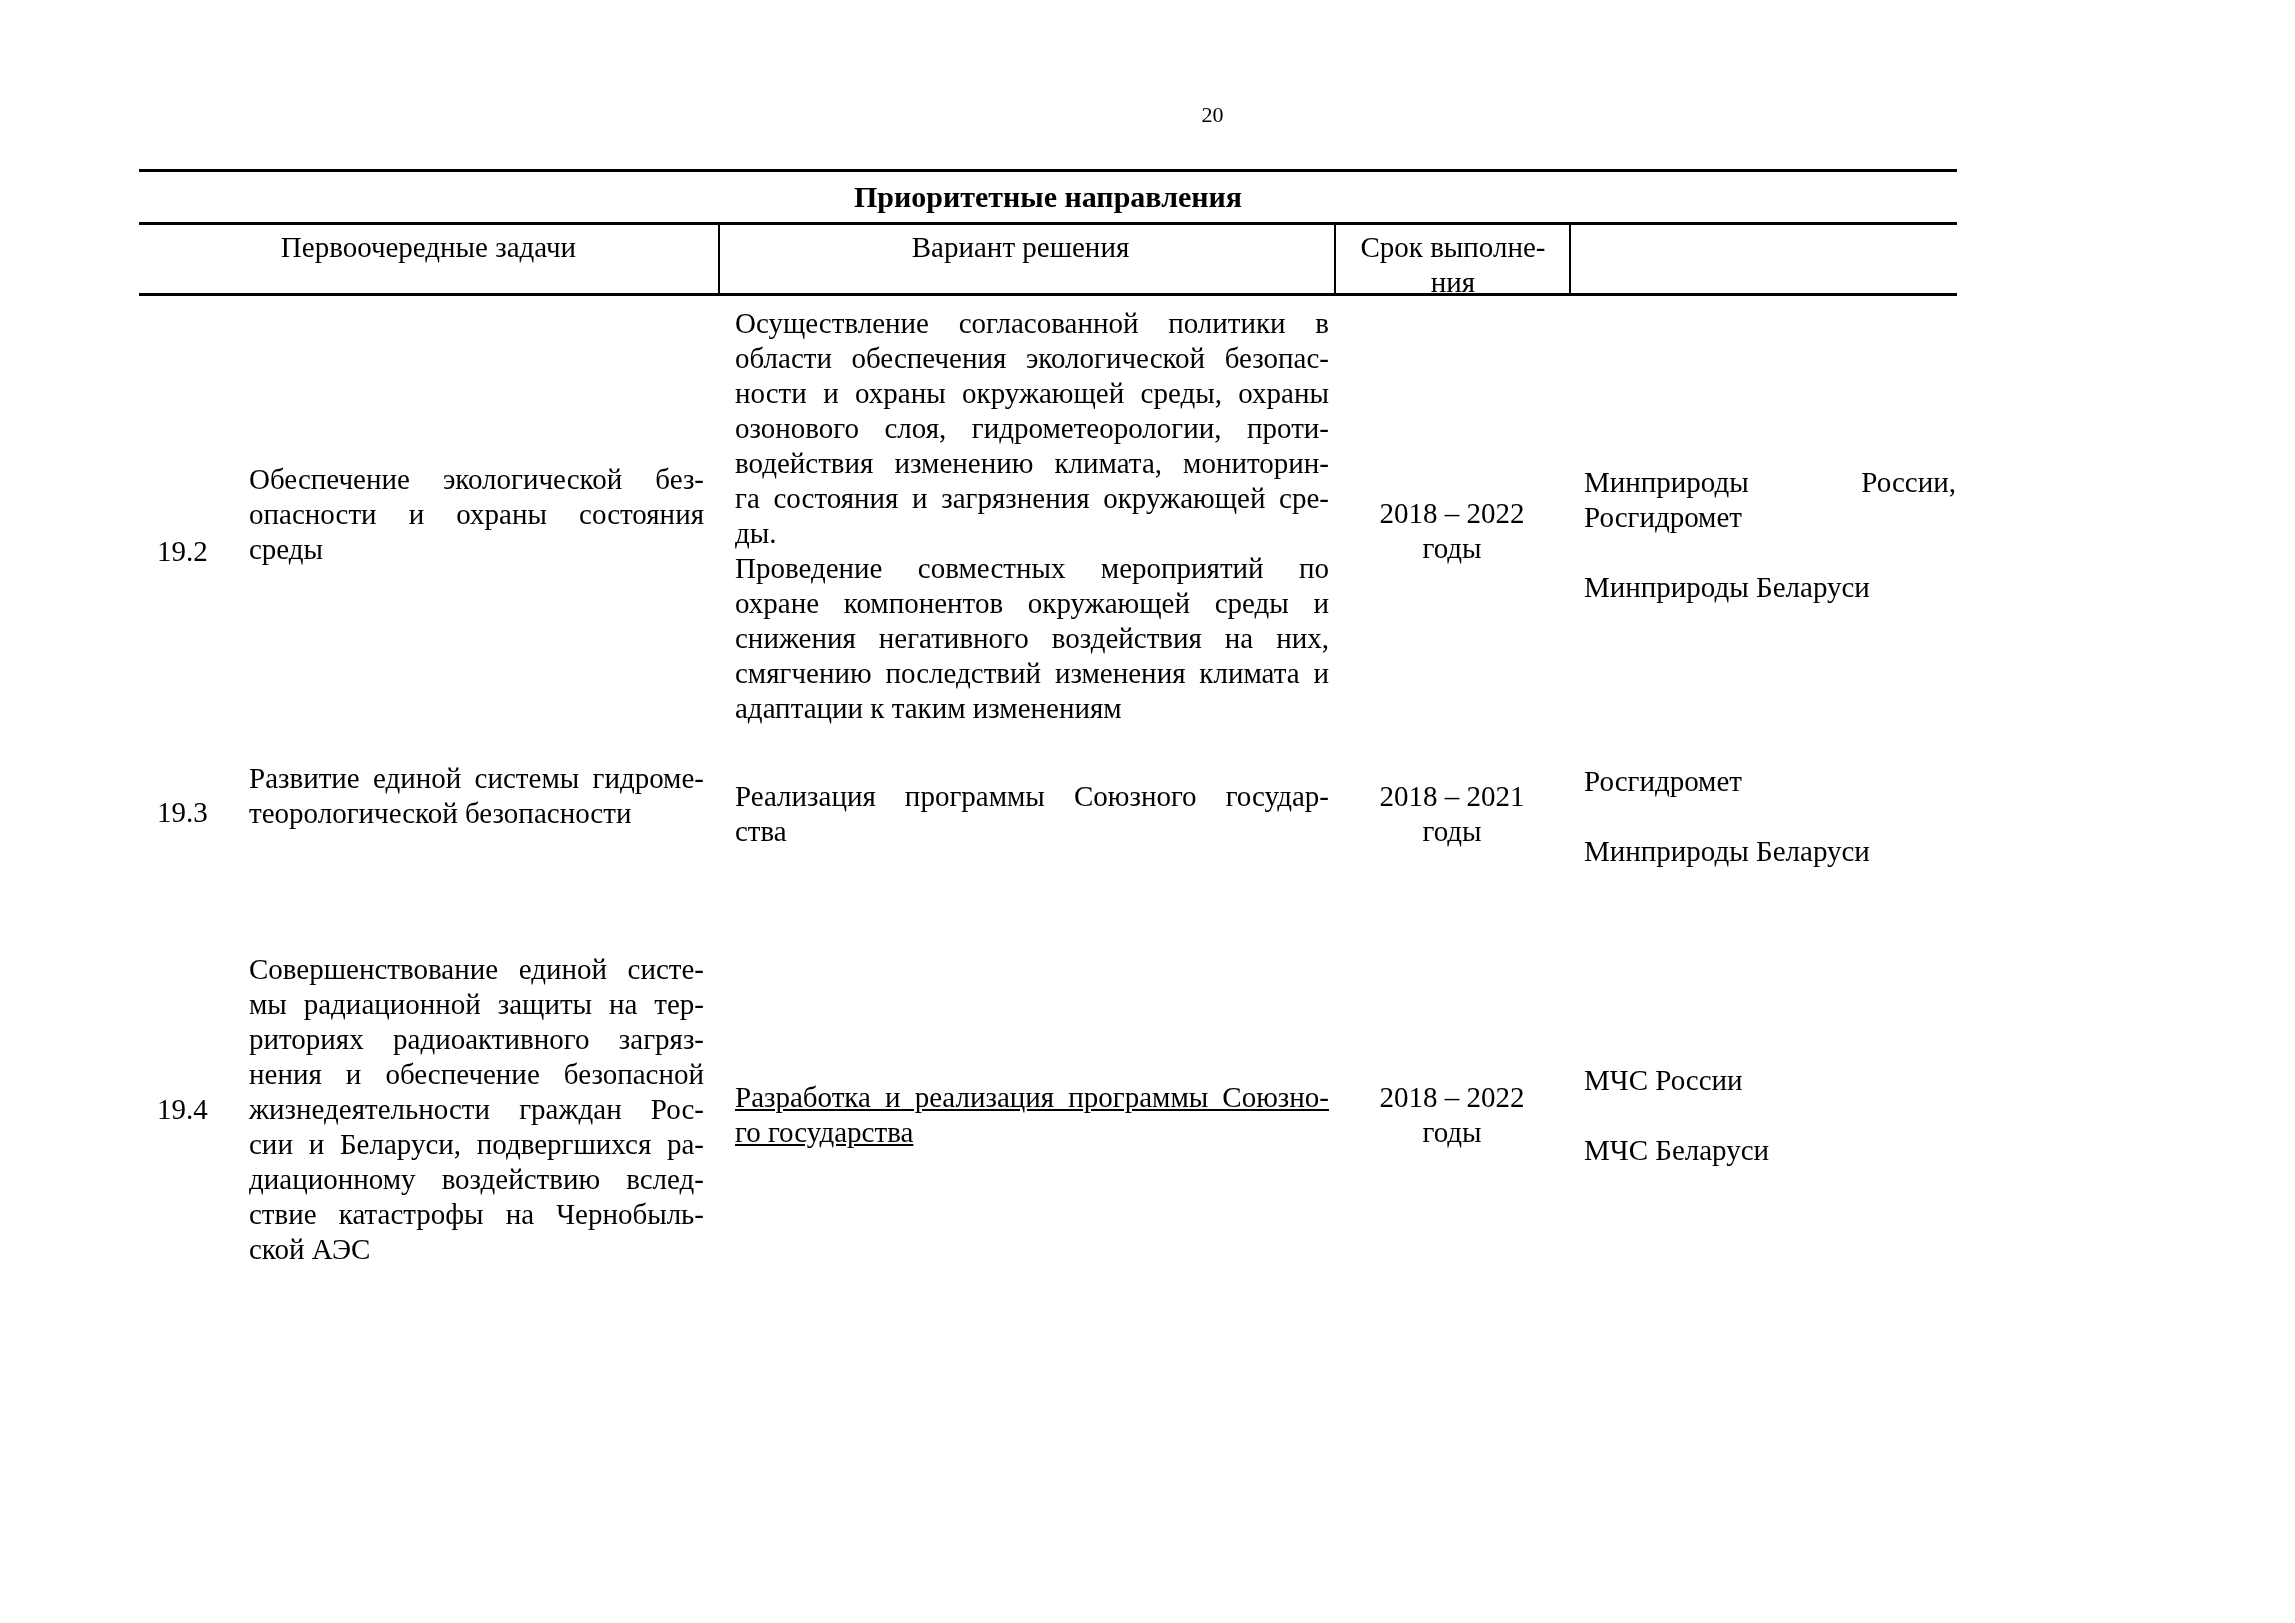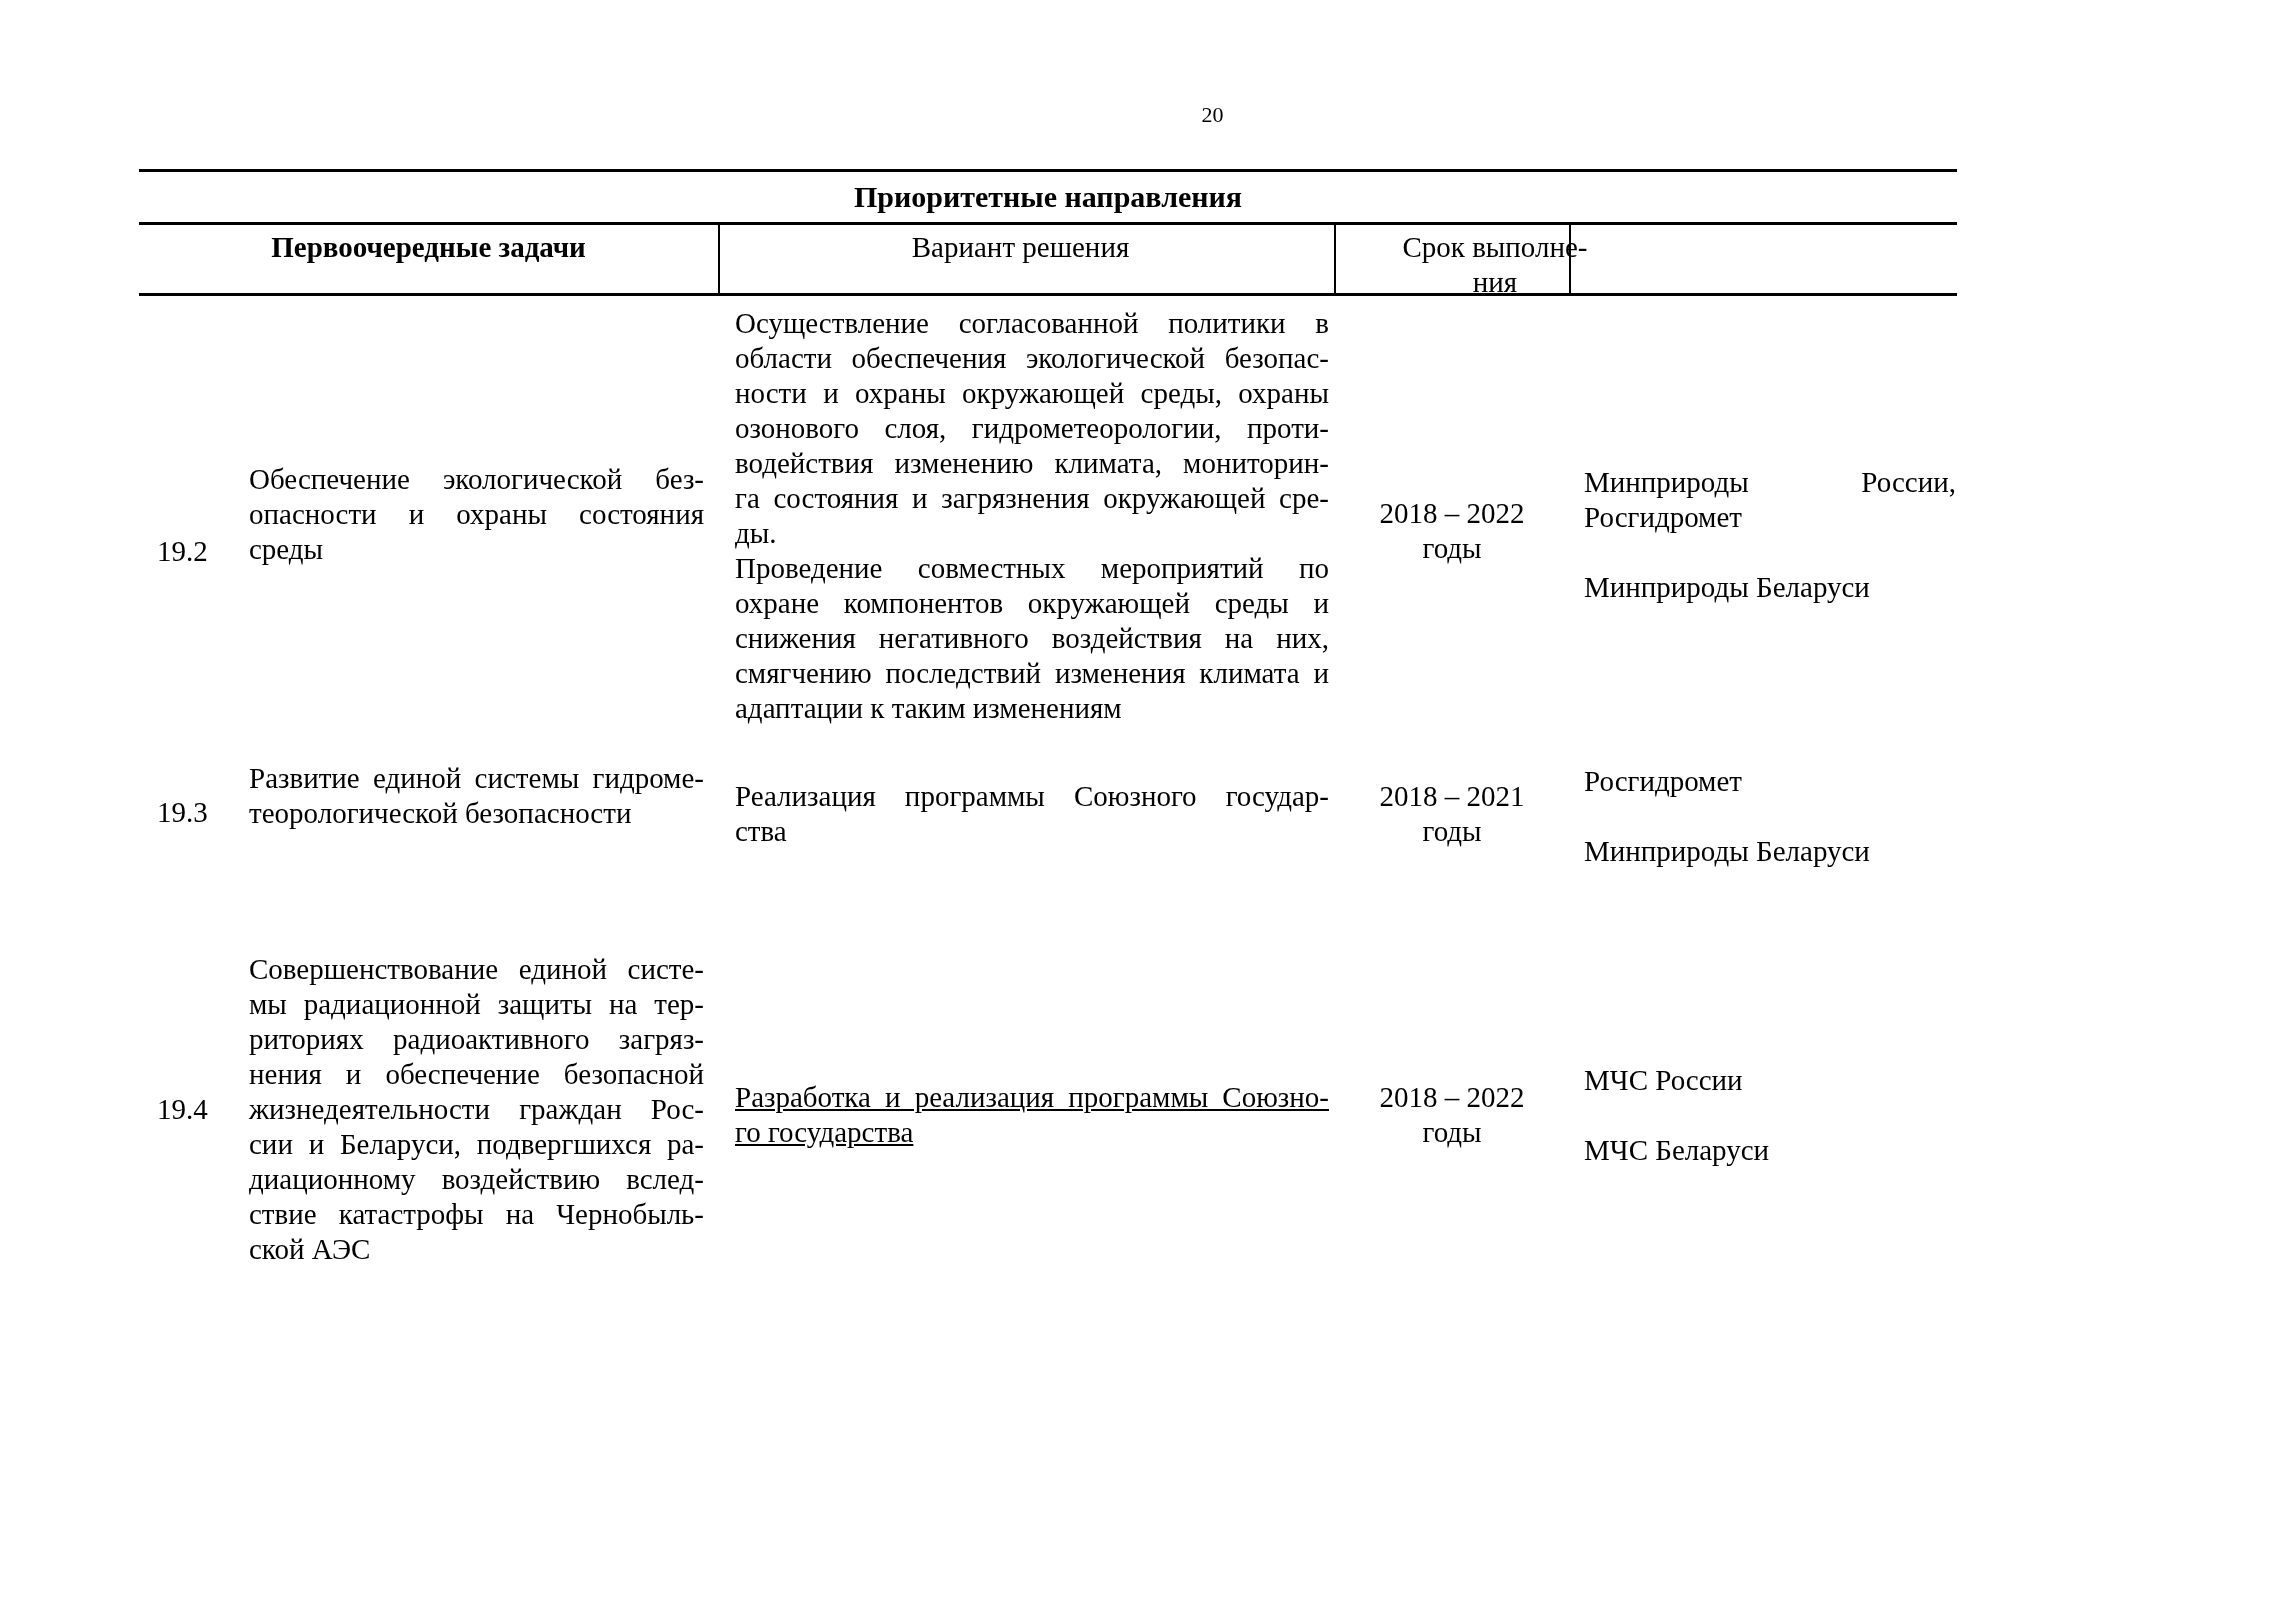--- a/index.html
+++ b/index.html
@@ -42,27 +42,27 @@
   <div class="rule" style="left:139px;top:169px;width:1818px;height:2.6px;"></div>
   <div class="rule" style="left:139px;top:222px;width:1818px;height:2.6px;"></div>
   <div class="rule" style="left:139px;top:293px;width:1818px;height:2.6px;"></div>
 
   <div class="rule" style="left:718px;top:225px;width:2px;height:68px;"></div>
   <div class="rule" style="left:1334px;top:225px;width:2px;height:68px;"></div>
   <div class="rule" style="left:1569px;top:225px;width:2px;height:68px;"></div>
 
   <div class="title">Приоритетные направления</div>
 
-  <div class="cell center-lines hdr" style="left:139px;top:225px;width:579px;font-weight:bold;">
+  <div class="cell center-lines hdr" style="left:139px;top:225px;width:579px;">
       <div class="ln">Первоочередные задачи</div>
     </div>
   <div class="cell center-lines hdr" style="left:720px;top:225px;width:601px;">
       <div class="ln">Вариант решения</div>
     </div>
-  <div class="cell center-lines hdr" style="left:1336px;top:225px;width:234px;padding-left:42px;">
+  <div class="cell center-lines hdr" style="left:1336px;top:225px;width:234px;">
       <div class="ln">Срок выполне-</div>
       <div class="ln">ния</div>
     </div>
 
   <div class="cell" style="left:157px;top:519px;margin-top:16px;">19.2</div>
   <div class="cell wrapcell" style="left:249px;top:462px;width:455px;">
       <div class="ln just">Обеспечение экологической без-</div>
       <div class="ln just">опасности и охраны состояния</div>
       <div class="ln">среды</div>
     </div>

